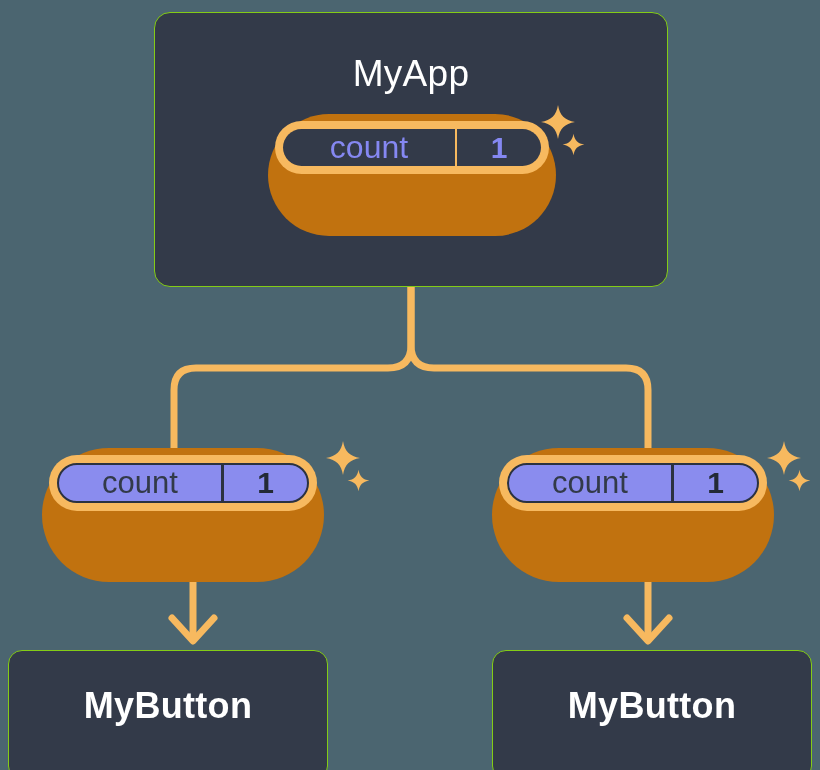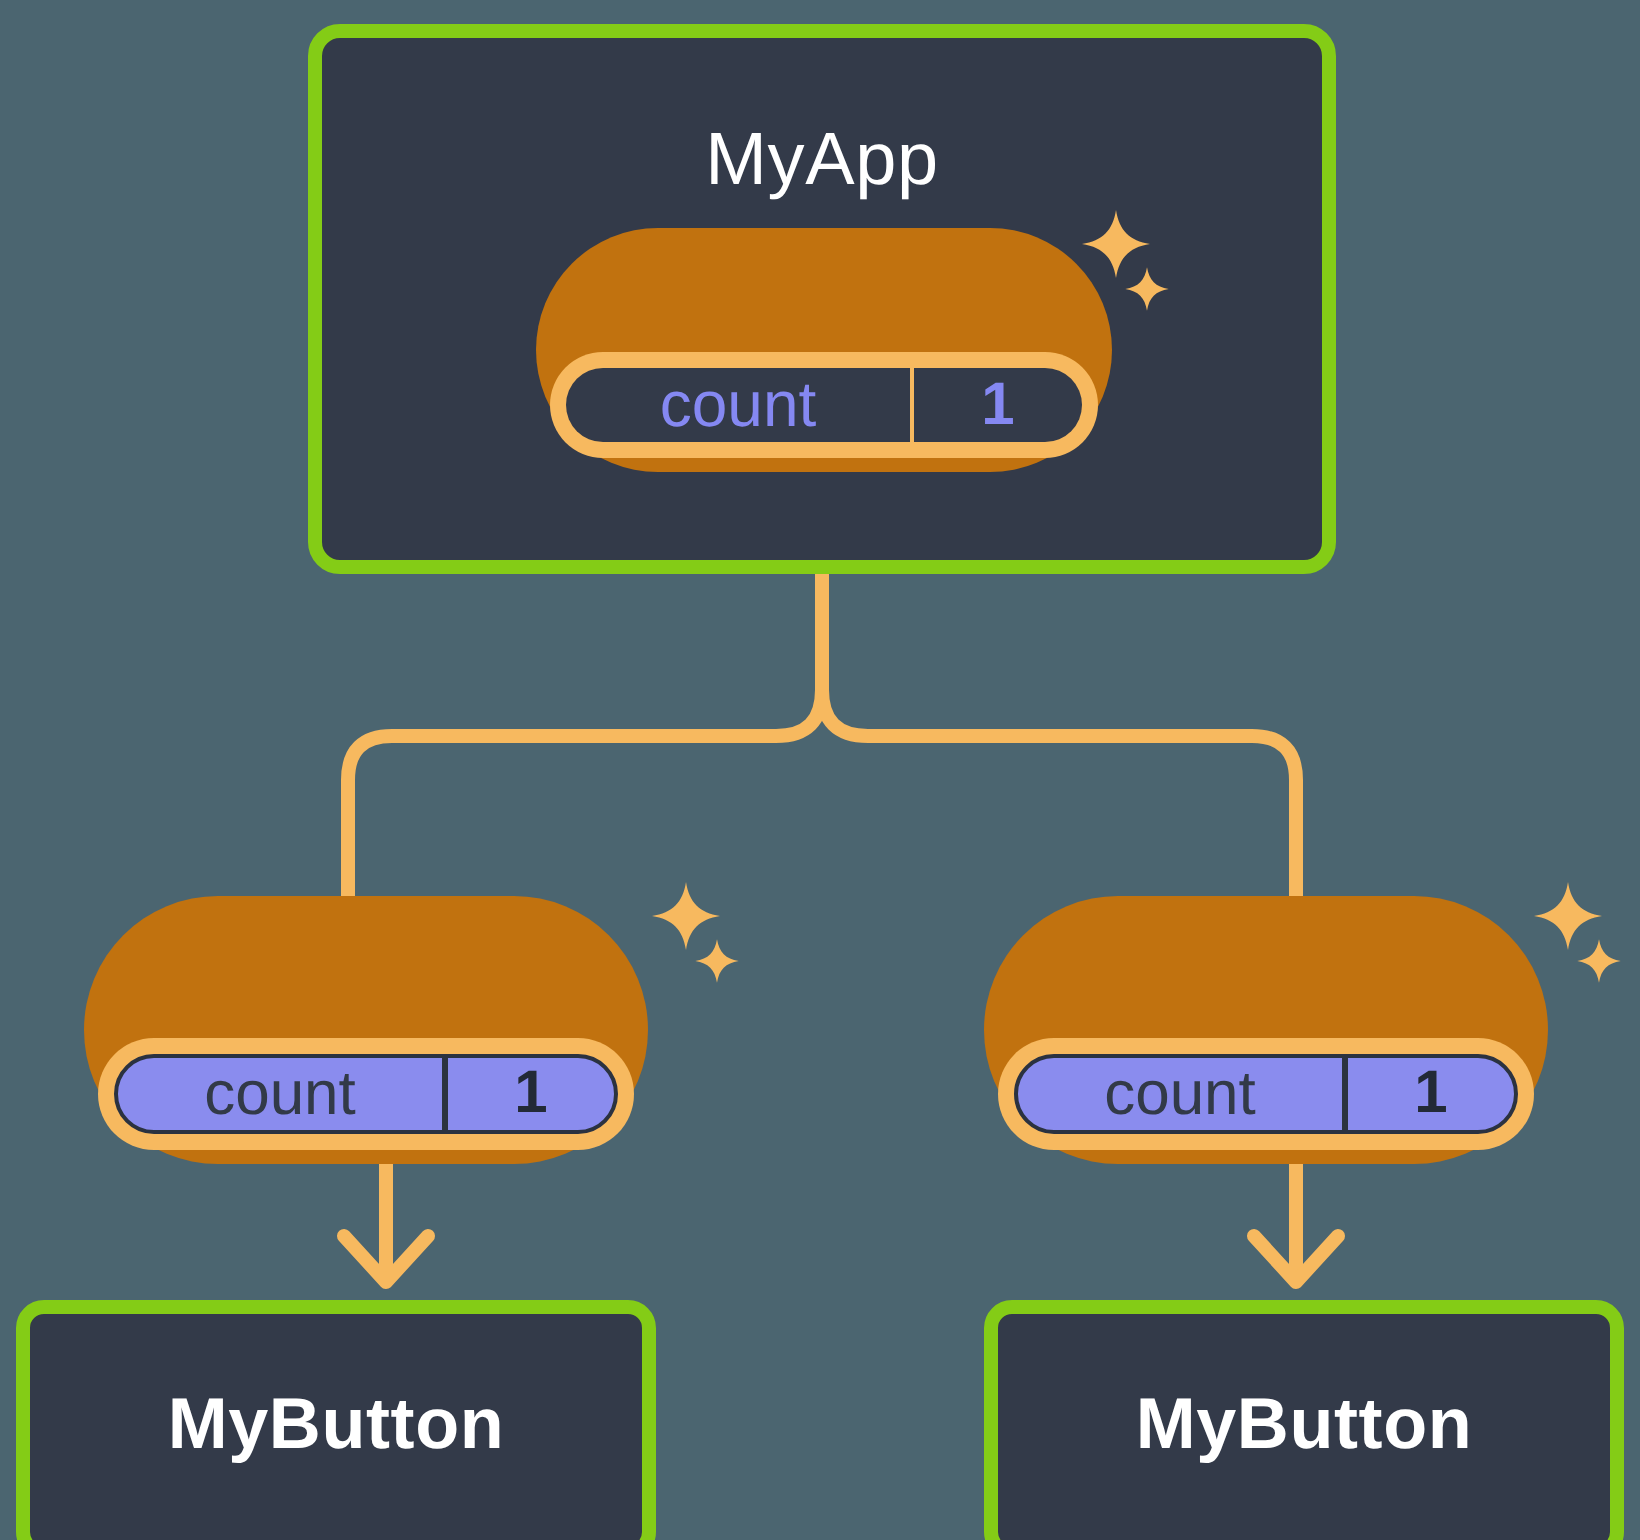--- a/index.html
+++ b/index.html
@@ -27,21 +27,21 @@
     width: 820px;
     height: 770px;
     z-index: 1;
   }
 
   
   .card {
     position: absolute;
     box-sizing: border-box;
     background: #333a49;
-    border: 7px solid #84cc16;
+    border: 1px solid #84cc16;
     border-radius: 16px;
     z-index: 2;
   }
   .card-app {
     left: 154px;
     top: 12px;
     width: 514px;
     height: 275px;
   }
   .card-btn {
@@ -81,21 +81,21 @@
     letter-spacing: 0.3px;
   }
 
   
   .pill {
     position: absolute;
     box-sizing: border-box;
     z-index: 3;
     border-radius: 999px;
     display: flex;
-    align-items: flex-end;
+    align-items: flex-start;
   }
   
   .pill-outer {
     background: #c1720f;
     padding: 7px;
   }
   
   .pill-inner {
     flex: 1;
     display: flex;

